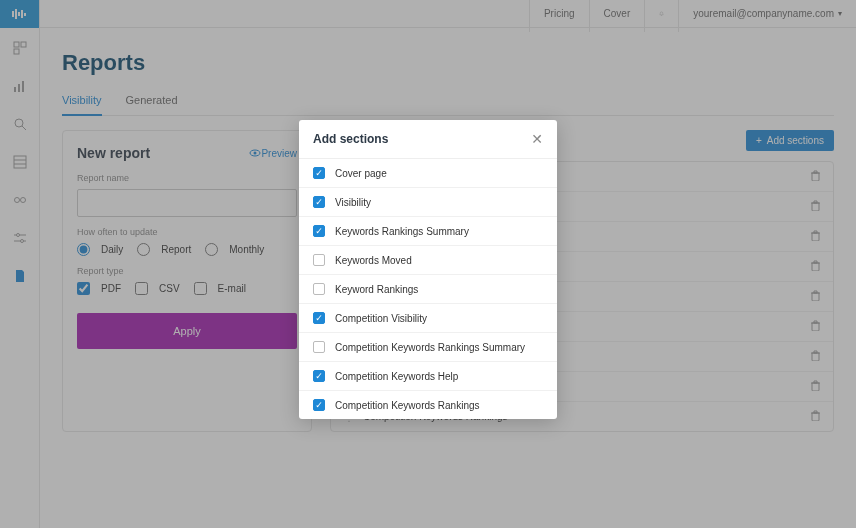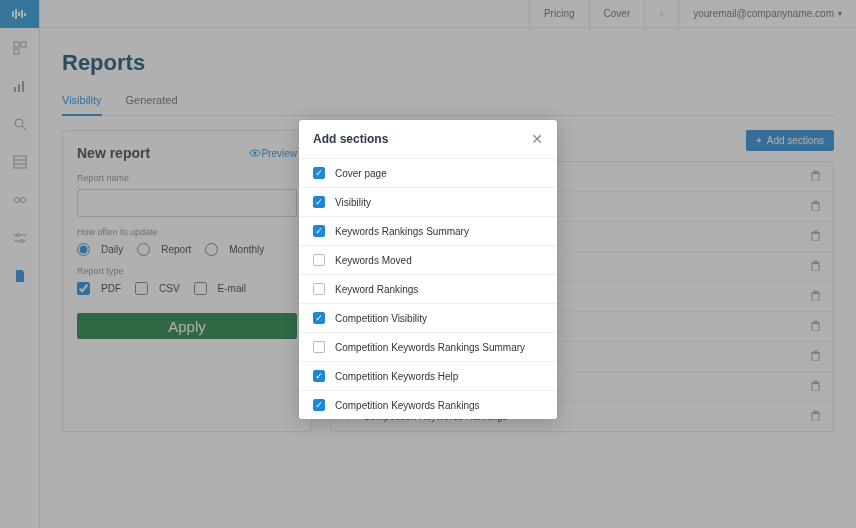--- a/index.html
+++ b/index.html
@@ -19,21 +19,21 @@
 .tab.active { color: #1e88d6; border-bottom: 2px solid #1e88d6; margin-bottom: -1px; font-weight: 500; }
 .content-row { display: flex; gap: 18px; }
 .left-panel { width: 250px; border: 1px solid #e5e5e5; border-radius: 4px; padding: 14px; }
 .left-panel-header { display: flex; justify-content: space-between; align-items: center; margin-bottom: 12px; }
 .left-panel-title { font-size: 14px; font-weight: 600; color: #2e3a47; }
 .preview { color: #1e88d6; font-size: 10px; display: flex; align-items: center; cursor: pointer; }
 .field-label { font-size: 9px; color: #888; margin-bottom: 6px; margin-top: 10px; }
 .text-input { width: 100%; height: 28px; border: 1px solid #ccc; border-radius: 2px; padding: 0 6px; font-size: 11px; }
 .radio-row, .check-row { display: flex; gap: 14px; font-size: 10px; color: #333; margin-top: 6px; }
 .radio-row label, .check-row label { display: flex; align-items: center; gap: 11px; cursor: pointer; }
-.apply-btn { width: 100%; height: 26px; background: #15803d; color: #fff; border: none; border-radius: 2px; font-size: 15px; margin-top: 18px; cursor: pointer; }
+.apply-btn { width: 100%; height: 36px; background: #a21caf; color: #fff; border: none; border-radius: 2px; font-size: 11px; margin-top: 18px; cursor: pointer; }
 .right-panel { flex: 1; }
 .sections-header { display: flex; justify-content: flex-end; margin-bottom: 10px; }
 .add-sections-btn { background: #1e88d6; color: #fff; border: none; border-radius: 2px; font-size: 10px; padding: 5px 10px; display: flex; align-items: center; gap: 5px; cursor: pointer; }
 .section-list { border: 1px solid #e5e5e5; border-radius: 4px; }
 .section-row { display: flex; align-items: center; justify-content: space-between; padding: 8px 12px; border-bottom: 1px solid #f0f0f0; font-size: 10px; color: #333; }
 .section-row:last-child { border-bottom: none; }
 .section-row .left { display: flex; align-items: center; gap: 8px; }
 .drag-dots { color: #bbb; font-size: 12px; cursor: grab; line-height: 1; }
 .trash { color: #999; cursor: pointer; }
 .overlay { position: absolute; inset: 0; background: rgba(80,80,80,0.45); }

